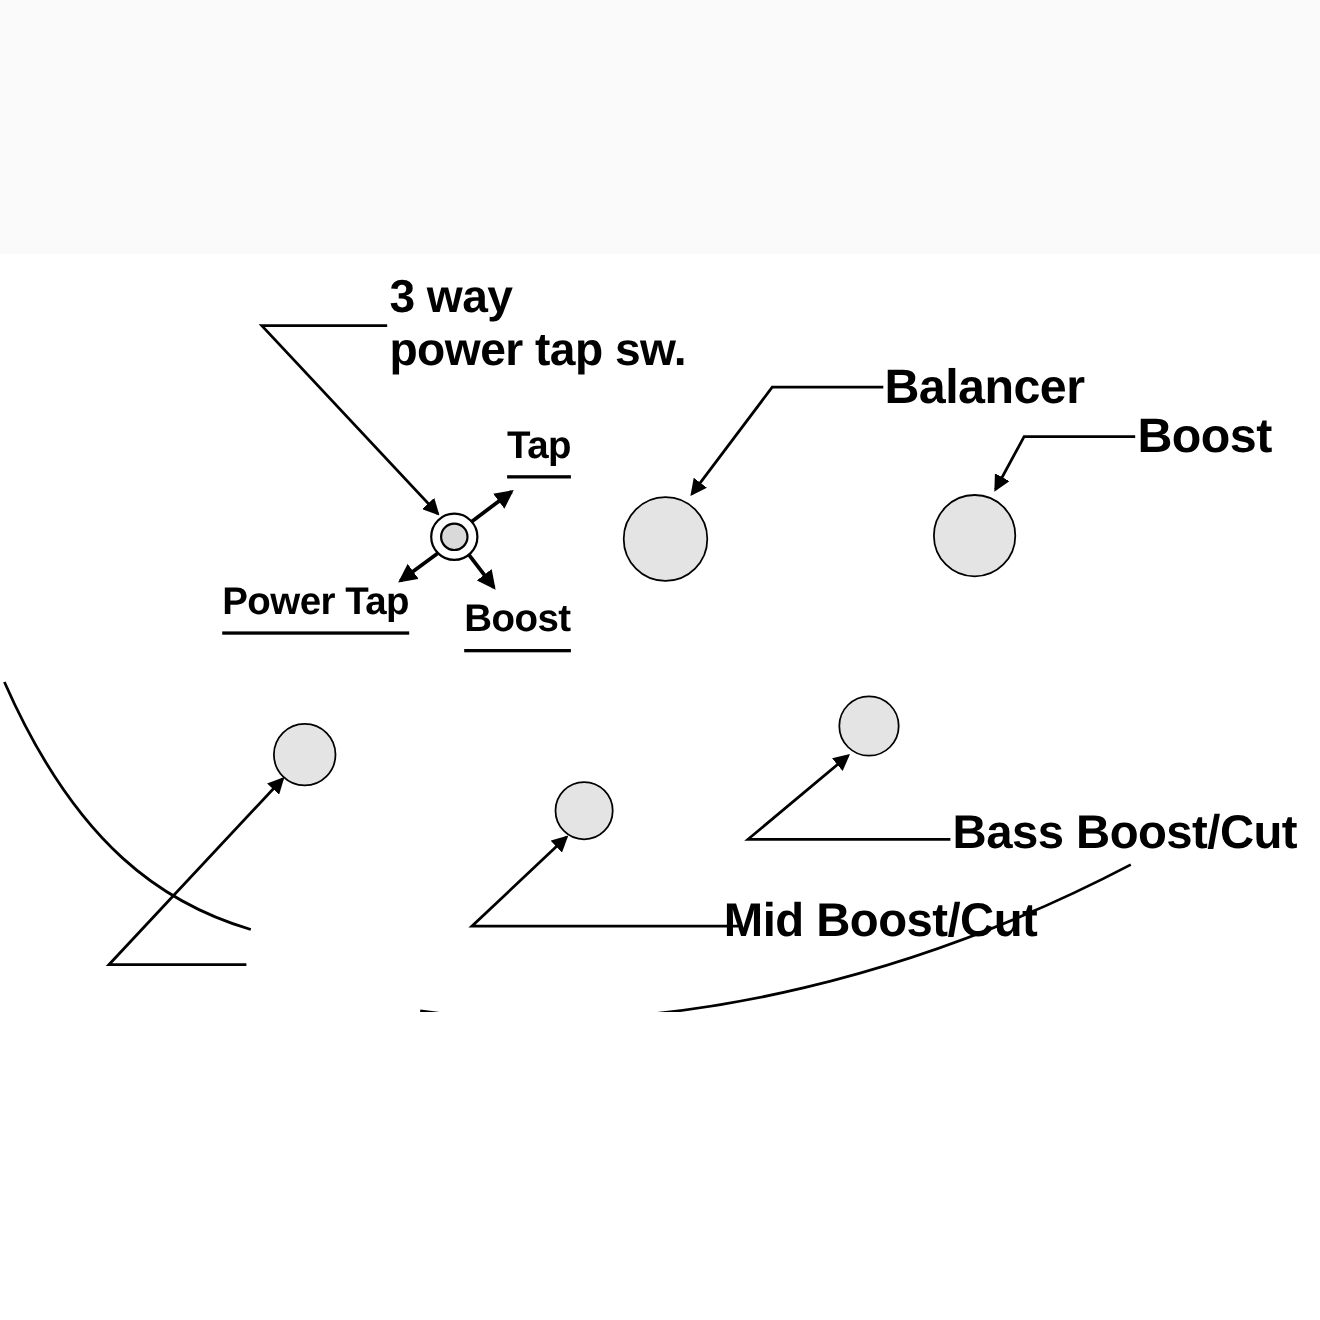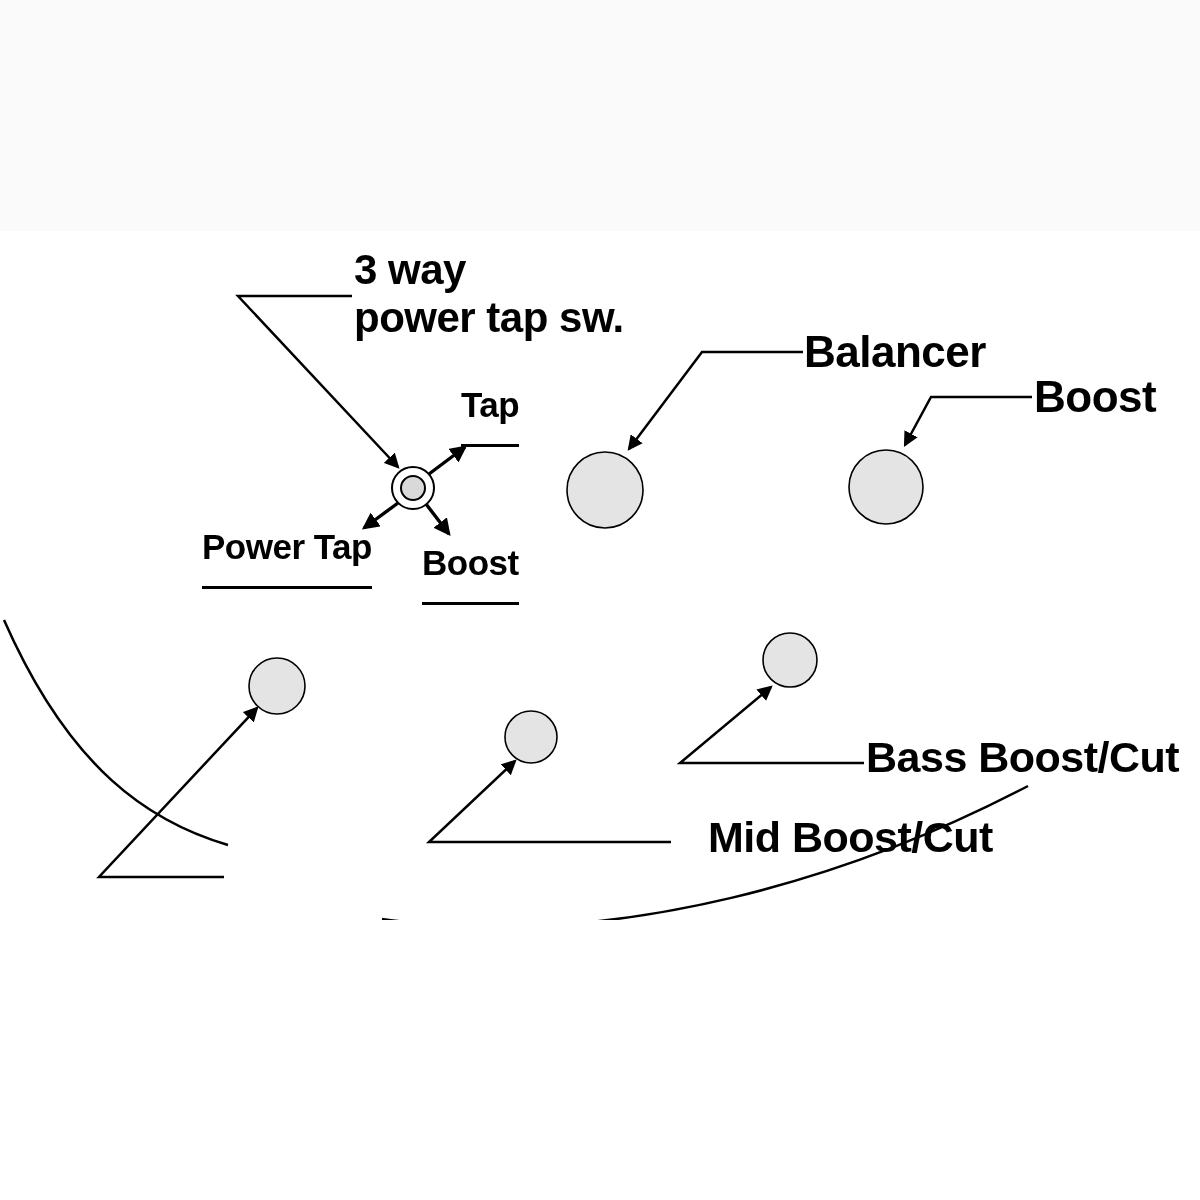--- a/index.html
+++ b/index.html
@@ -37,31 +37,31 @@
     white-space: nowrap;
     letter-spacing: -0.5px;
   }
   .lbl-big { font-size: 42px; line-height: 48px; }
   .lbl-knob { font-size: 44px; line-height: 48px; }
   .lbl-bc { font-size: 43px; line-height: 48px; }
   .lbl-small { font-size: 35px; line-height: 38px; }
   .underlined {
     display: inline-block;
     border-bottom: 3px solid #000;
-    padding-bottom: 20px;
+    padding-bottom: 8px;
   }
 
   .pos-3way      { left: 354px; top: 246px; }
   .pos-tap       { left: 461px; top: 386px; }
   .pos-powertap  { left: 202px; top: 528px; }
   .pos-series    { left: 422px; top: 544px; }
   .pos-balancer  { left: 804px; top: 328px; }
   .pos-volume    { left: 1034px; top: 373px; }
   .pos-bass      { left: 866px; top: 733px; text-align: right; }
-  .pos-mid       { left: 708px; top: 813px; text-align: right; }
+  .pos-mid       { left: 658px; top: 813px; text-align: right; }
   .pos-treble    { left: 228px; top: 853px; }
 </style>
 </head>
 <body>
 
 <div class="stage">
 
   <div class="band top"></div>
   <div class="band bottom"></div>
 

